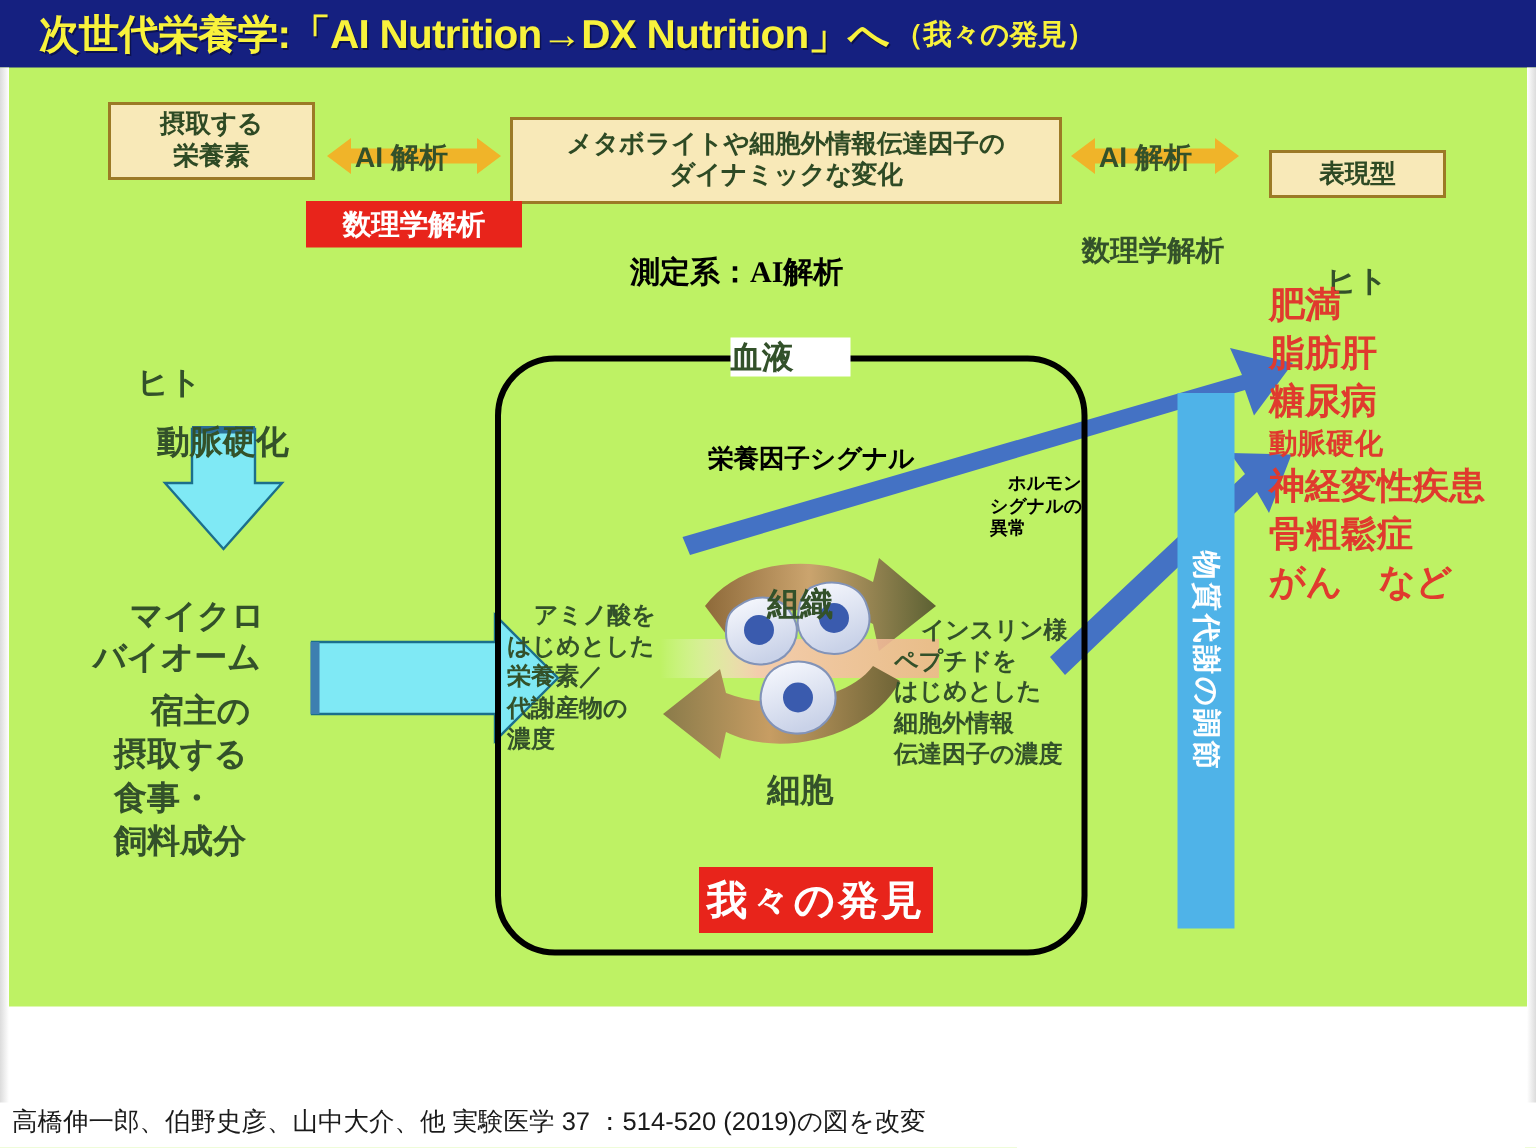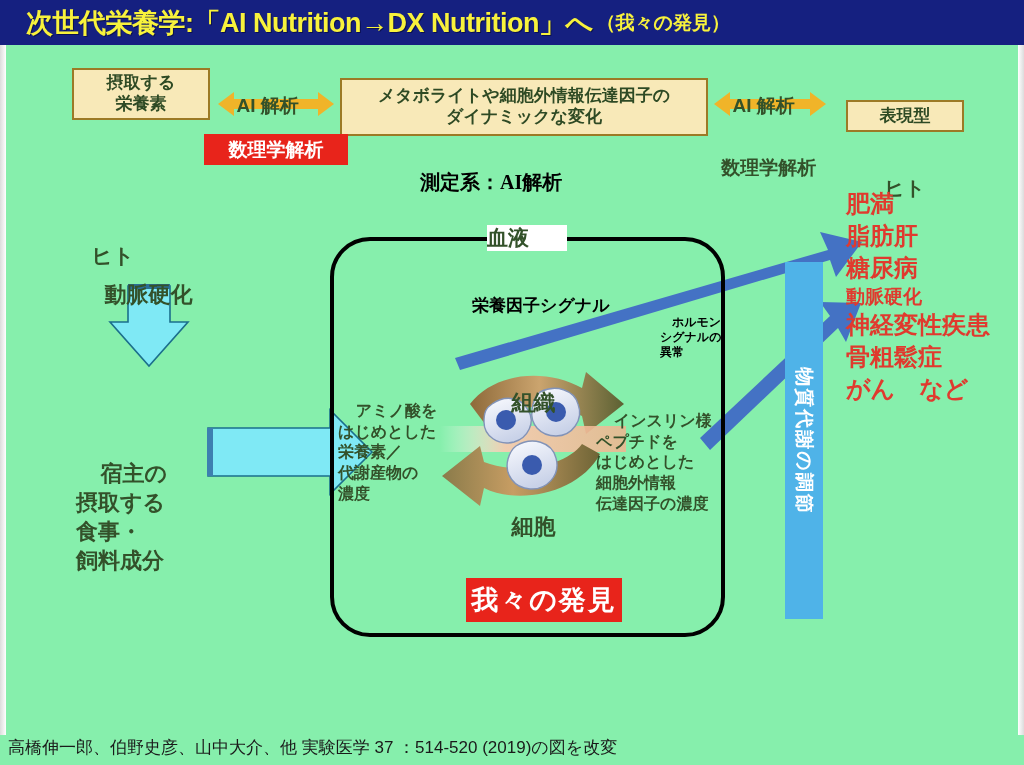--- a/index.html
+++ b/index.html
@@ -2,22 +2,22 @@
 <html lang="ja"><head>
 <meta charset="utf-8">
 <style>
   html,body{margin:0;padding:0;background:#ffffff;}
   body{
     width:1024px;height:765px;position:relative;overflow:hidden;
     font-family:"Liberation Sans","DejaVu Sans",sans-serif;
     background:#ffffff;
   }
   #slide{
-    position:absolute;left:0;top:0;width:1024px;height:765px;
-    background:#86efac;
+    position:absolute;left:0;top:0;width:1024px;height:671px;
+    background:#bef264;
   }
   
   #title-banner{
     position:absolute;left:0;top:0;width:1024px;height:45px;
     background:#152080;
     display:flex;align-items:center;
   }
   #title-main{
     color:#F8F23C;font-size:27px;font-weight:bold;letter-spacing:-0.5px;
     margin-left:26px;white-space:nowrap;
@@ -204,20 +204,24 @@
   </div>
 
   <div class="lbl olive" style="left:68px;top:218px;font-size:21px;">
     <span>ヒト</span>
   </div>
 
   <div class="lbl olive ctr" style="left:80px;top:256px;width:140px;font-size:22px;">
     <span>動脈硬化</span>
   </div>
 
+  <div class="lbl olive ctr" style="left:62px;top:372px;width:176px;font-size:22px;">
+    <span style="white-space: pre-line;">マイクロ
+バイオーム</span>
+  </div>
 
   <div class="lbl olive ctr" style="left:76px;top:430px;width:140px;font-size:22px;line-height:1.32;">
     <span style="white-space: pre-line;">宿主の
 摂取する
 食事・
 飼料成分</span>
   </div>
 
   <div id="blood-box"></div>
   <div id="blood-gap"></div>

